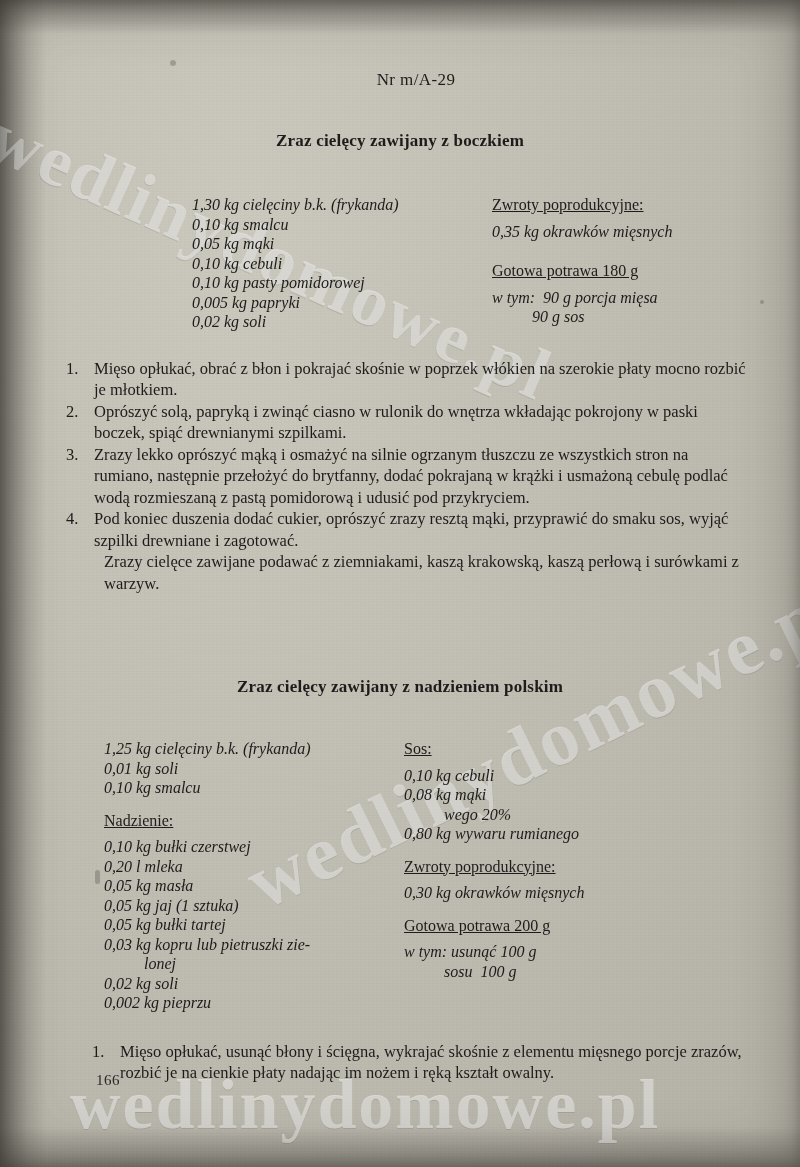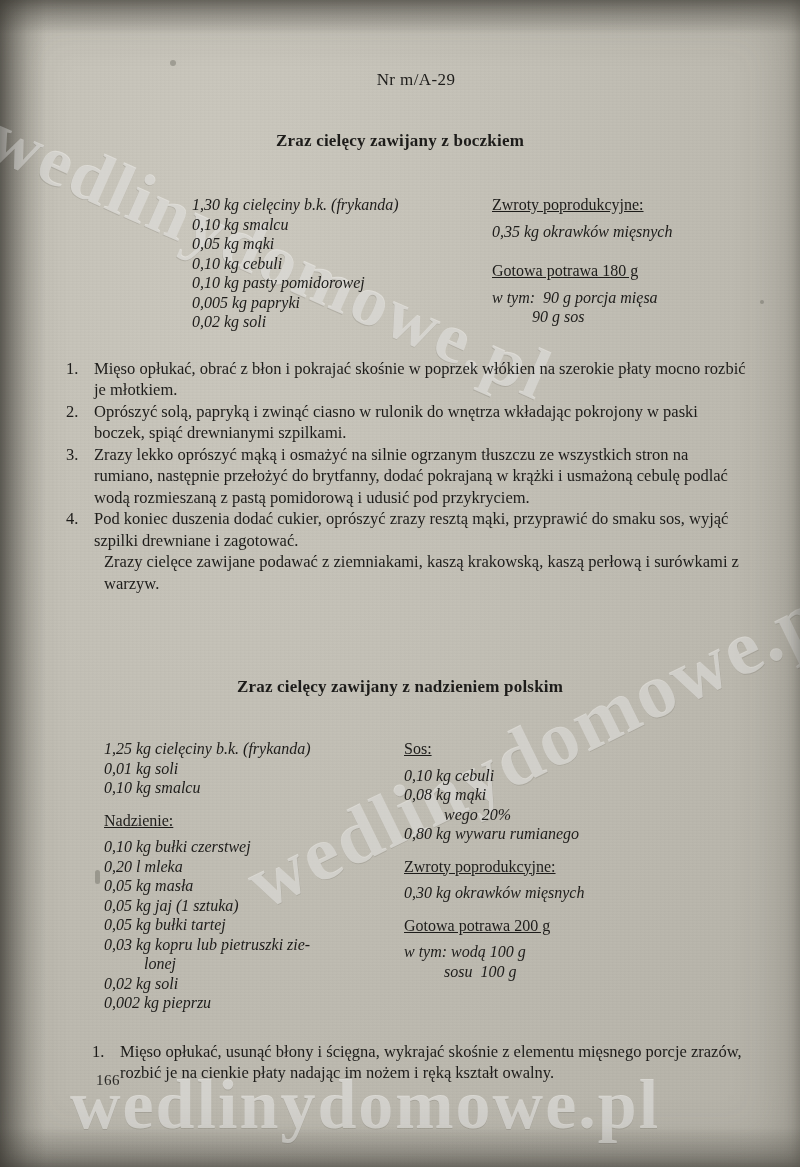--- a/index.html
+++ b/index.html
@@ -257,21 +257,21 @@
         <div class="ing-line">0,08 kg mąki</div>
         <div class="ing-line">          wego 20%</div>
         <div class="ing-line">0,80 kg wywaru rumianego</div>
         <div class="gap"></div>
         <div class="ing-line plain">Zwroty poprodukcyjne:</div>
         <div class="gap-sm"></div>
         <div class="ing-line">0,30 kg okrawków mięsnych</div>
         <div class="gap"></div>
         <div class="ing-line plain">Gotowa potrawa 200 g</div>
         <div class="gap-sm"></div>
-        <div class="ing-line">w tym: wodą 100 g</div>
+        <div class="ing-line">w tym: usunąć 100 g</div>
         <div class="ing-line">          sosu  100 g</div>
       </div>
     </div>
 
     <div style="height:28px;"></div>
 
     <ol class="steps" style="padding-left:86px; padding-right:52px;">
       <li><span class="num">1.</span><span>Mięso opłukać, usunąć błony i ścięgna, wykrajać skośnie z elementu mięsnego porcje zrazów, rozbić je na cienkie płaty nadając im nożem i ręką kształt owalny.</span></li>
     </ol>
 

